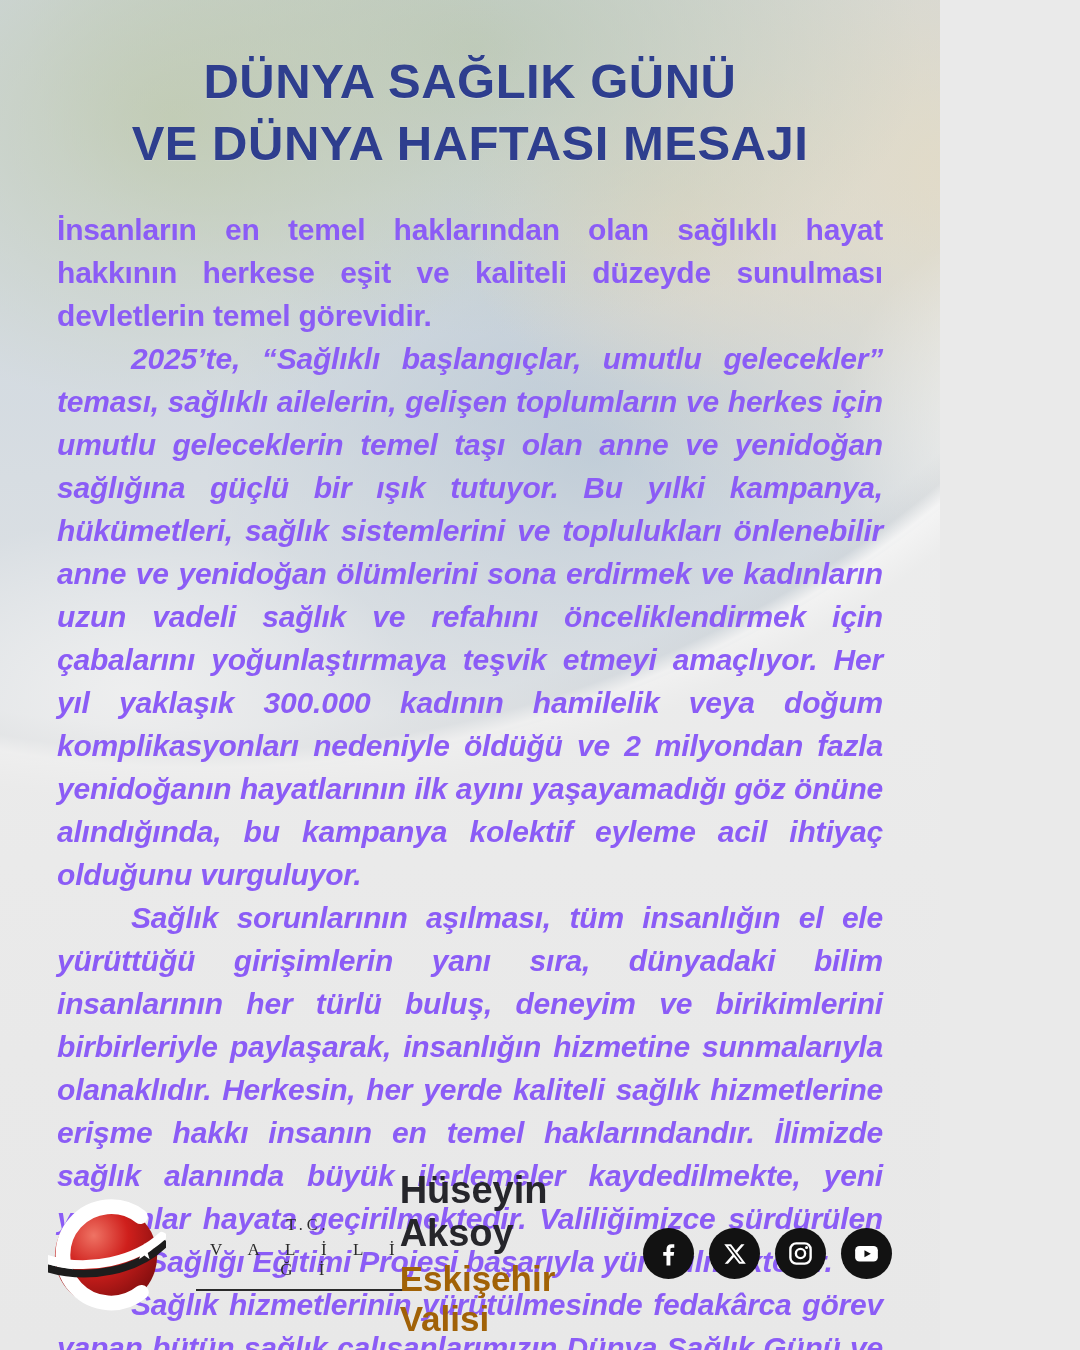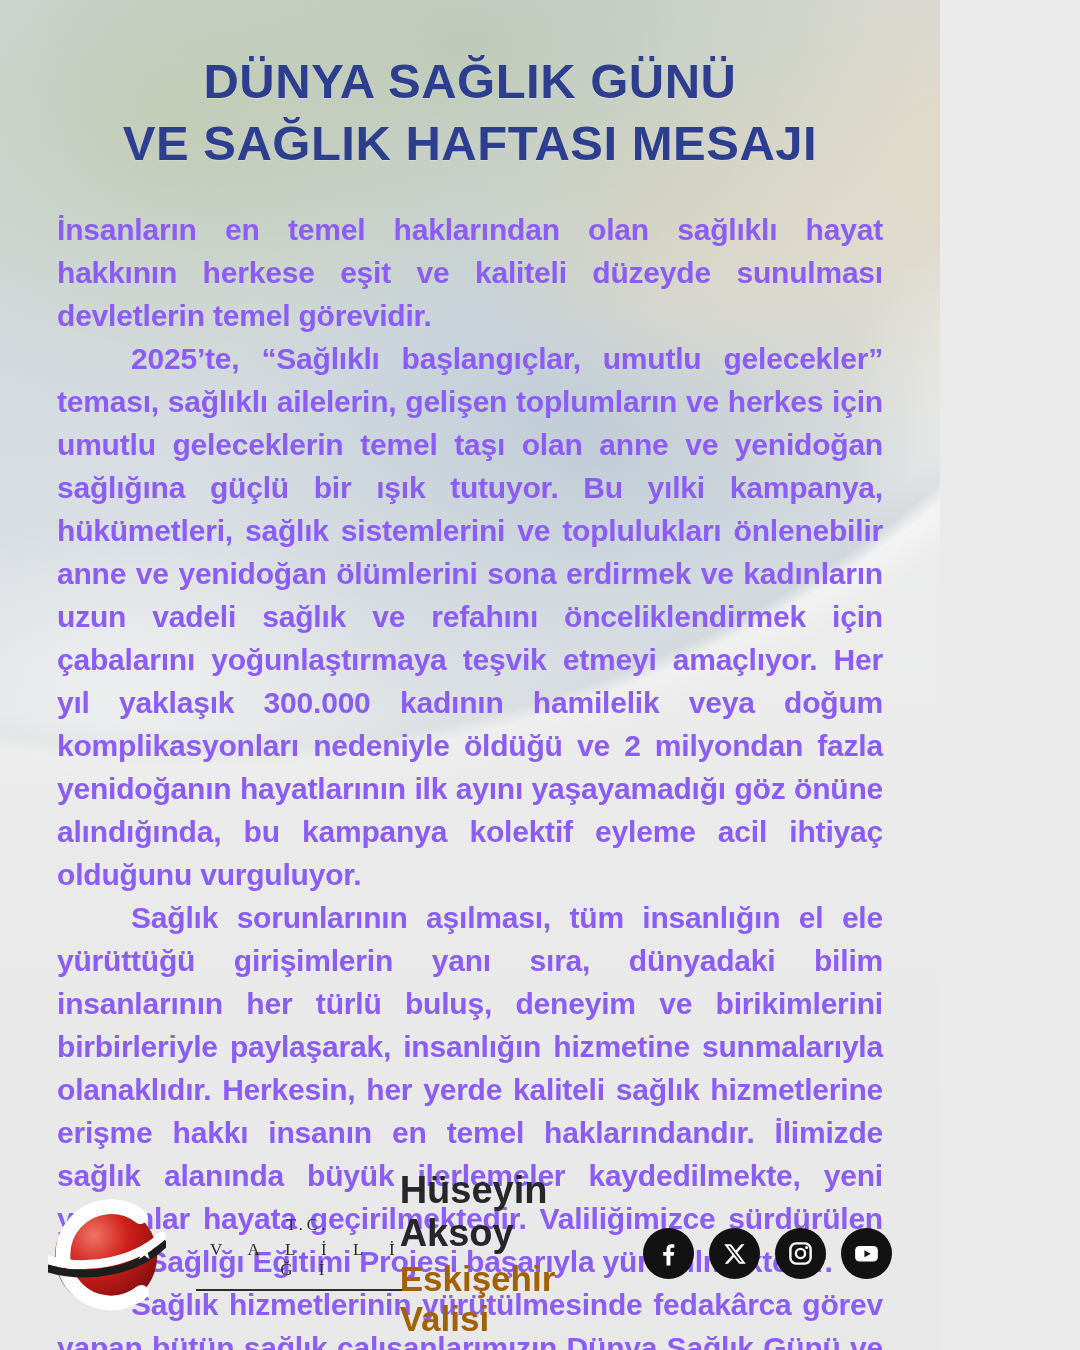--- a/index.html
+++ b/index.html
@@ -59,21 +59,21 @@
   .body-text{
     margin:34px 57px 0 57px;
     color:#8b5cf6;
     font-size:30px;
     line-height:43px;
     font-weight:700;
     text-align:justify;
     letter-spacing:-0.2px;
   }
   .body-text p{margin:0;}
-  .body-text p.indent{text-indent:74px;}
+  .body-text p.indent{text-indent:74px;font-style:italic;}
 
   
   .footer{
     position:absolute;left:0;right:0;bottom:0;height:175px;
     display:flex;align-items:center;justify-content:space-between;
     padding:0 48px 18px 48px;box-sizing:border-box;z-index:1;
   }
   .logo-block{display:flex;align-items:center;gap:30px;}
   .logo-mark{width:118px;height:118px;flex:0 0 auto;}
   .logo-text{text-align:center;color:#2a2a2a;font-family:"Liberation Serif", serif;}
@@ -102,21 +102,21 @@
 
   <div class="bg">
     <div class="earth-tex"></div>
     <div class="earth-rim"></div>
     <div class="veil"></div>
   </div>
 
   <div class="content">
     <div class="title">
       <div>DÜNYA SAĞLIK GÜNÜ</div>
-      <div>VE SAĞLIK HAFTASI MESAJI</div>
+      <div>VE DÜNYA HAFTASI MESAJI</div>
     </div>
 
     <div class="body-text">
       <p>İnsanların en temel haklarından olan sağlıklı hayat hakkının herkese eşit ve kaliteli düzeyde sunulması devletlerin temel görevidir.</p>
       <p class="indent">2025’te, “Sağlıklı başlangıçlar, umutlu gelecekler” teması, sağlıklı ailelerin, gelişen toplumların ve herkes için umutlu geleceklerin temel taşı olan anne ve yenidoğan sağlığına güçlü bir ışık tutuyor. Bu yılki kampanya, hükümetleri, sağlık sistemlerini ve toplulukları önlenebilir anne ve yenidoğan ölümlerini sona erdirmek ve kadınların uzun vadeli sağlık ve refahını önceliklendirmek için çabalarını yoğunlaştırmaya teşvik etmeyi amaçlıyor. Her yıl yaklaşık 300.000 kadının hamilelik veya doğum komplikasyonları nedeniyle öldüğü ve 2 milyondan fazla yenidoğanın hayatlarının ilk ayını yaşayamadığı göz önüne alındığında, bu kampanya kolektif eyleme acil ihtiyaç olduğunu vurguluyor.</p>
       <p class="indent">Sağlık sorunlarının aşılması, tüm insanlığın el ele yürüttüğü girişimlerin yanı sıra, dünyadaki bilim insanlarının her türlü buluş, deneyim ve birikimlerini birbirleriyle paylaşarak, insanlığın hizmetine sunmalarıyla olanaklıdır. Herkesin, her yerde kaliteli sağlık hizmetlerine erişme hakkı insanın en temel haklarındandır. İlimizde sağlık alanında büyük ilerlemeler kaydedilmekte, yeni yatırımlar hayata geçirilmektedir. Valiliğimizce sürdürülen Kadın Sağlığı Eğitimi Projesi başarıyla yürütülmektedir.</p>
       <p class="indent">Sağlık hizmetlerinin yürütülmesinde fedakârca görev yapan bütün sağlık çalışanlarımızın Dünya Sağlık Günü ve Sağlık Haftası’nı kutlarım. Vatandaşlarımızı kendisinden başlayarak toplum sağlığı için çaba göstermeye çağırıyor, herkese sağlıklı bir hayat diliyorum.</p>
     </div>
   </div>
 

